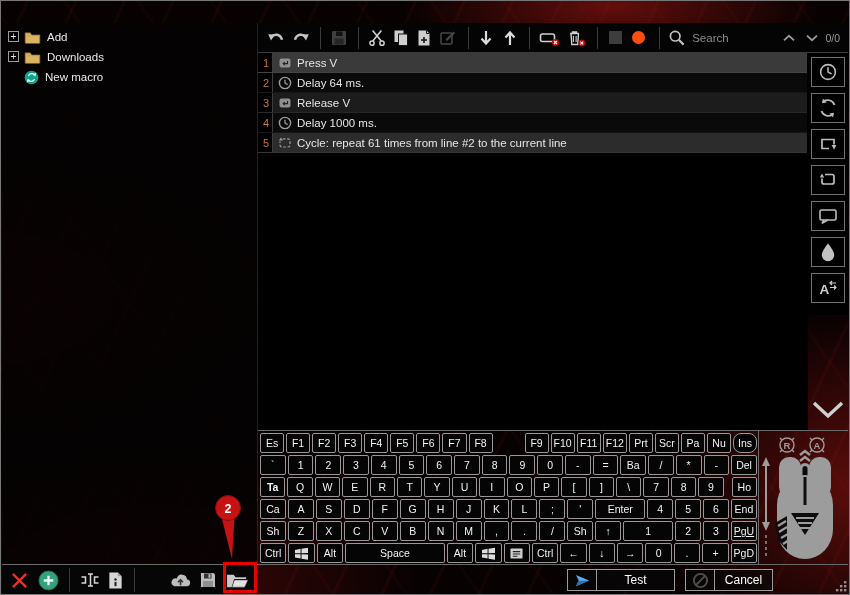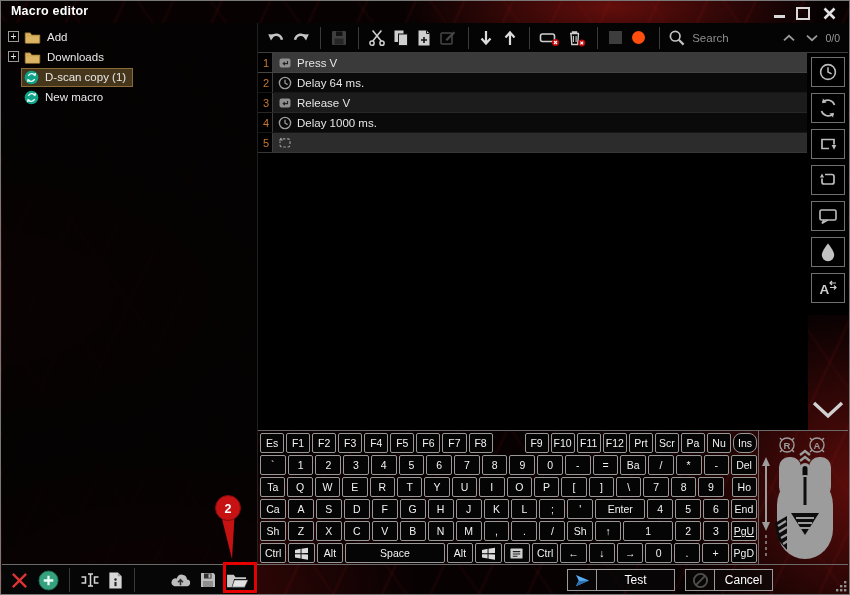--- a/index.html
+++ b/index.html
@@ -74,34 +74,20 @@
   
   #folder-highlight{position:absolute;left:222px;top:561px;width:34px;height:31px;border:3px solid #e60000;box-sizing:border-box;z-index:30;}
   #pin-badge{position:absolute;left:206px;top:494px;z-index:31;}
   #resize-grip{position:absolute;right:2px;bottom:2px;cursor:nwse-resize;}
 </style>
 </head>
 <body>
 
 <div id="window">
 
-  <div id="titlebar">
-    <div id="title">Macro editor</div>
-    <div class="winctl" id="btn-min">
-        <div class="minbar"></div>
-      </div>
-    <div class="winctl" id="btn-max">
-        <div class="maxbox"></div>
-      </div>
-    <div class="winctl" id="btn-close">
-      <svg width="13" height="13" viewBox="0 0 13 13">
-          <path d="M1.5 1.5 L11.5 11.5 M11.5 1.5 L1.5 11.5" stroke="#e2e2e2" stroke-width="2.6"></path>
-        </svg>
-    </div>
-  </div>
 
   <div id="tree">
       <div class="tree-row">
         <span class="expander">+</span>
         <span class="titem">
           <svg width="17" height="13" viewBox="0 0 18 14">
             <path d="M1 2 h5.6 l1.7 2.2 H17 v8.2 a1 1 0 0 1 -1 1 H2 a1 1 0 0 1 -1 -1 Z" fill="#dbb564" stroke="#6e5420" stroke-width=".8"></path>
             <path d="M1 5.2 H17" stroke="#c79c45" stroke-width=".8"></path>
           </svg>
           <span class="lbl">Add</span>
@@ -111,31 +97,20 @@
         <span class="expander">+</span>
         <span class="titem">
           <svg width="17" height="13" viewBox="0 0 18 14">
             <path d="M1 2 h5.6 l1.7 2.2 H17 v8.2 a1 1 0 0 1 -1 1 H2 a1 1 0 0 1 -1 -1 Z" fill="#dbb564" stroke="#6e5420" stroke-width=".8"></path>
             <path d="M1 5.2 H17" stroke="#c79c45" stroke-width=".8"></path>
           </svg>
           <span class="lbl">Downloads</span>
         </span>
       </div>
       <div class="tree-row">
-        <span class="titem sel">
-          <svg width="15" height="15" viewBox="0 0 16 16">
-            <circle cx="8" cy="8" r="7.3" fill="#12a287"></circle>
-            <path d="M11.8 5.4 A4.4 4.4 0 0 0 4.6 6.2 M4.2 10.6 A4.4 4.4 0 0 0 11.4 9.8" fill="none" stroke="#eafff8" stroke-width="1.5"></path>
-            <path d="M12.9 3 L12.2 6.6 L9 5 Z" fill="#eafff8"></path>
-            <path d="M3.1 13 L3.8 9.4 L7 11 Z" fill="#eafff8"></path>
-          </svg>
-          <span class="lbl">D-scan copy (1)</span>
-        </span>
-      </div>
-      <div class="tree-row">
         <span class="titem">
           <svg width="15" height="15" viewBox="0 0 16 16">
             <circle cx="8" cy="8" r="7.3" fill="#12a287"></circle>
             <path d="M11.8 5.4 A4.4 4.4 0 0 0 4.6 6.2 M4.2 10.6 A4.4 4.4 0 0 0 11.4 9.8" fill="none" stroke="#eafff8" stroke-width="1.5"></path>
             <path d="M12.9 3 L12.2 6.6 L9 5 Z" fill="#eafff8"></path>
             <path d="M3.1 13 L3.8 9.4 L7 11 Z" fill="#eafff8"></path>
           </svg>
           <span class="lbl">New macro</span>
         </span>
       </div>
@@ -289,20 +264,21 @@
         <span class="mtxt">Delay 1000 ms.</span>
       </div>
       <div class="mrow">
         <span class="mnum">5</span>
         <span class="mico">
           <svg width="14" height="14" viewBox="0 0 14 14">
             <path d="M4.8 2.8 H10 a2 2 0 0 1 2 2 V9 a2 2 0 0 1 -2 2 H4 a2 2 0 0 1 -2 -2 V5.6" fill="none" stroke="#9c9c9c" stroke-width="1.2" stroke-dasharray="2.6 1.7"></path>
             <path d="M.9 4.4 H5 L2.9 1.4 Z" fill="#9c9c9c"></path>
           </svg>
         </span>
+        <span class="mtxt">Cycle: repeat 61 times from line #2 to the current line</span>
       </div>
     </div>
 
   <div id="sidebar">
     <div class="sbox">
         <svg width="22" height="22" viewBox="0 0 22 22">
           <circle cx="11" cy="11" r="7.4" fill="none" stroke="#bdbdbd" stroke-width="1.6"></circle>
           <path d="M11 6.2 V11 L14.6 12.8" stroke="#bdbdbd" stroke-width="1.5" fill="none"></path>
         </svg>
       </div>
@@ -387,21 +363,21 @@
         <div class="key" style="flex-grow: 1;">0</div>
         <div class="key" style="flex-grow: 1;">-</div>
         <div class="key" style="flex-grow: 1;">=</div>
         <div class="key" style="flex-grow: 1;">Ba</div>
         <div class="key" style="flex-grow: 1;">/</div>
         <div class="key" style="flex-grow: 1;">*</div>
         <div class="key" style="flex-grow: 1;">-</div>
         <div class="key" style="flex-grow: 1;">Del</div>
       </div>
       <div class="kb-row">
-        <div class="key" style="flex-grow: 1;">Ta</div>
+        <div class="key" style="flex-grow: 1; font-weight: bold;">Ta</div>
         <div class="key" style="flex-grow: 1;">Q</div>
         <div class="key" style="flex-grow: 1;">W</div>
         <div class="key" style="flex-grow: 1;">E</div>
         <div class="key" style="flex-grow: 1;">R</div>
         <div class="key" style="flex-grow: 1;">T</div>
         <div class="key" style="flex-grow: 1;">Y</div>
         <div class="key" style="flex-grow: 1;">U</div>
         <div class="key" style="flex-grow: 1;">I</div>
         <div class="key" style="flex-grow: 1;">O</div>
         <div class="key" style="flex-grow: 1;">P</div>

